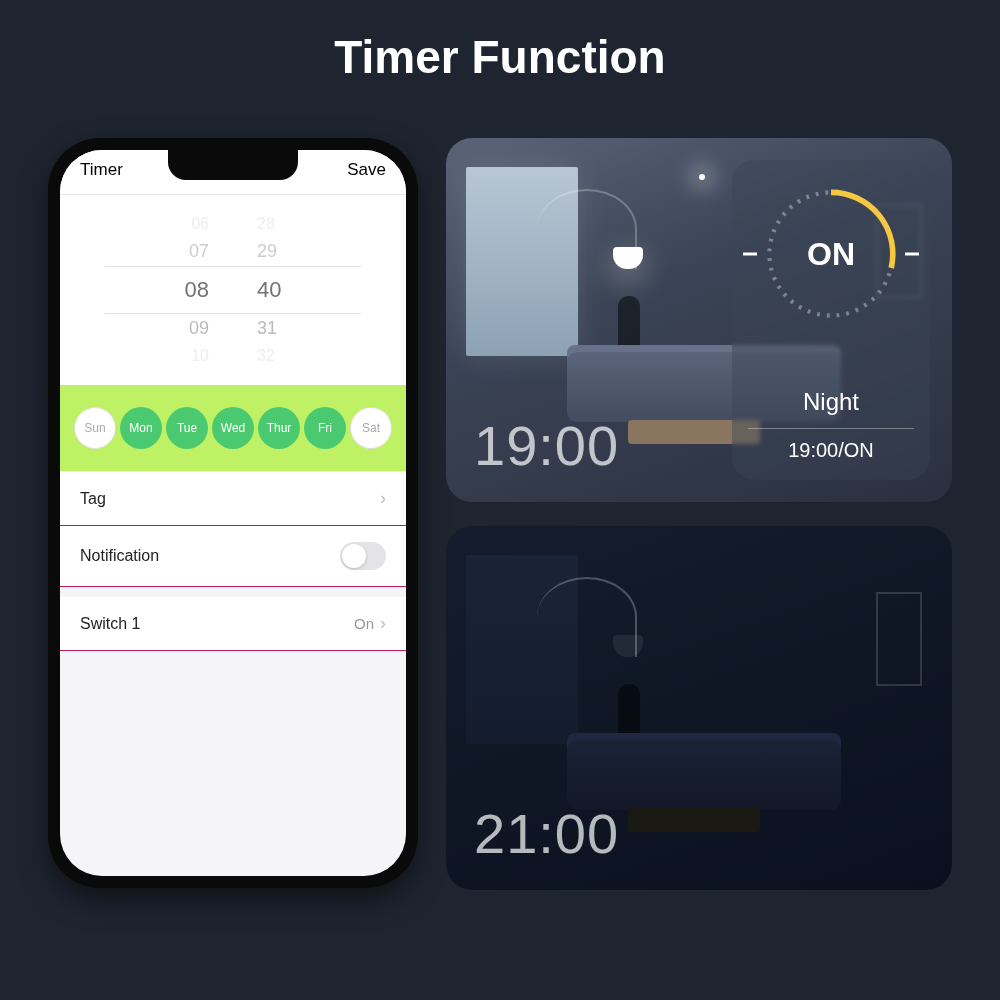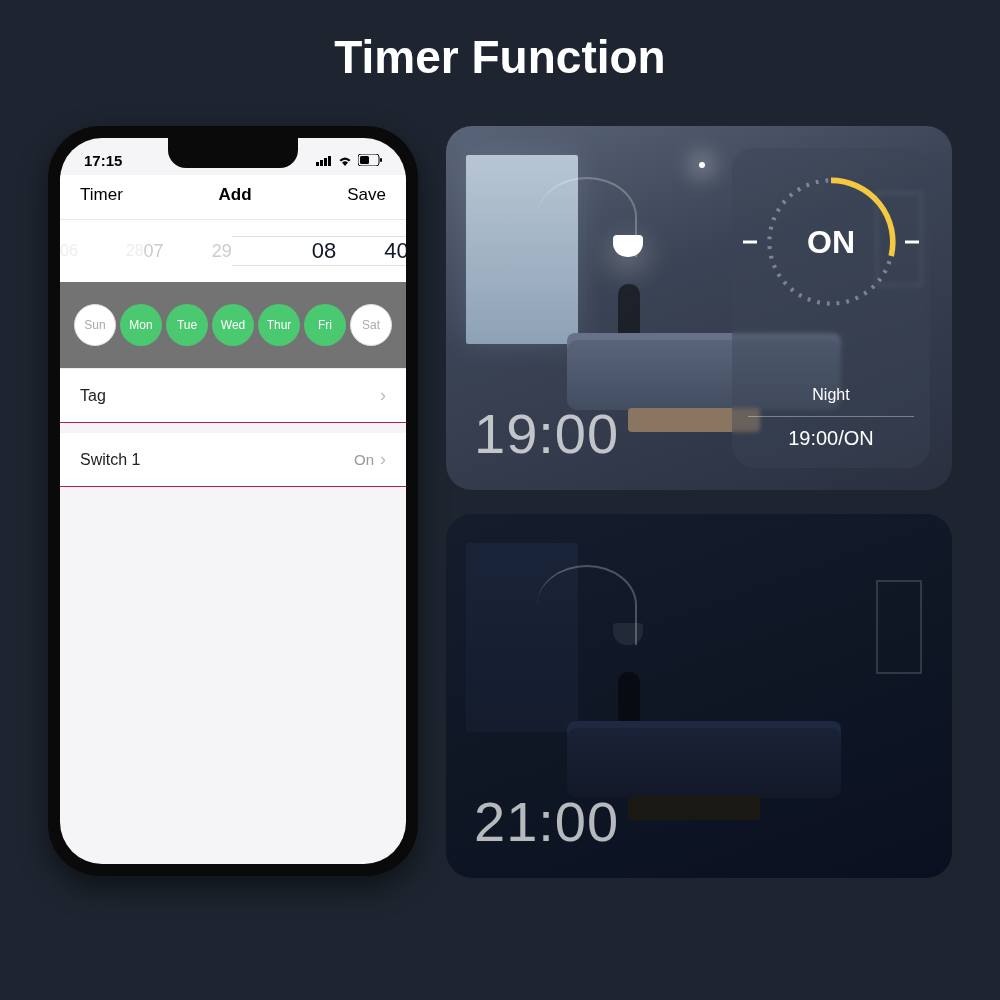--- a/index.html
+++ b/index.html
@@ -5,21 +5,21 @@
 * { box-sizing: border-box; margin: 0; padding: 0; }
 body {
   width: 1000px;
   height: 1000px;
   background: #1e2530;
   font-family: -apple-system, BlinkMacSystemFont, "Segoe UI", Arial, sans-serif;
   color: #fff;
   overflow: hidden;
 }
 .header { text-align: center; padding: 30px 60px 20px; }
-.title { font-size: 46px; font-weight: 700; margin-bottom: 12px; }
+.title { font-size: 46px; font-weight: 700; margin-bottom: 24px; }
 .subtitle { font-size: 24px; font-weight: 400; color: #d8dde3; line-height: 1.45; }
 .content { display: flex; gap: 28px; padding: 10px 48px 0; }
 
 
 .phone {
   width: 370px; height: 750px; background: #0a0a0a; border-radius: 52px;
   padding: 12px; position: relative; box-shadow: 0 12px 28px rgba(0,0,0,0.5);
 }
 .phone-screen {
   width: 100%; height: 100%; background: #f5f5f7; border-radius: 42px;
@@ -36,29 +36,29 @@
 .status-icons { display: flex; gap: 5px; align-items: center; }
 .nav-bar {
   display: flex; justify-content: space-between; align-items: center;
   padding: 10px 20px 14px; font-size: 17px; color: #000; background: #fff;
   border-bottom: 1px solid #e8e8e8;
 }
 .nav-center { font-weight: 600; }
 .nav-side { font-weight: 400; }
 
 .time-picker { background: #fff; padding: 16px 0; position: relative; }
-.time-rows { display: flex; align-items: center; }
+.time-rows { display: flex; flex-direction: column; align-items: center; }
 .time-row { display: flex; gap: 48px; font-size: 20px; padding: 4px 0; }
 .time-row.faded0 { color: #eee; font-size: 16px; }
 .time-row.faded1 { color: #ccc; font-size: 18px; }
-.time-row.selected { color: #0f172a; font-size: 22px; font-weight: 500; border-top: 1px solid #e0e0e0; border-bottom: 1px solid #e0e0e0; padding: 1px 80px; }
+.time-row.selected { color: #737373; font-size: 22px; font-weight: 500; border-top: 1px solid #e0e0e0; border-bottom: 1px solid #e0e0e0; padding: 10px 80px; }
 .time-row.faded2 { color: #bbb; font-size: 18px; }
 .time-row.faded3 { color: #eee; font-size: 16px; }
 
-.day-picker { display: flex; justify-content: center; gap: 4px; padding: 22px 10px; background: #737373; border-bottom: 1px solid #eee; }
+.day-picker { display: flex; justify-content: center; gap: 4px; padding: 22px 10px; background: #bef264; border-bottom: 1px solid #eee; }
 .day-pill {
   width: 42px; height: 42px; border-radius: 50%; display: flex;
   align-items: center; justify-content: center; font-size: 12px; font-weight: 500;
 }
 .day-pill.on { background: #4bc970; color: #fff; }
 .day-pill.off { background: #fff; color: #aaa; border: 1px solid #ddd; }
 
 .list-row {
   display: flex; justify-content: space-between; align-items: center;
   padding: 16px 20px; background: #fff; border-bottom: 1px solid #be185d;
@@ -130,62 +130,37 @@
 
 .dial { position: relative; width: 140px; height: 140px; margin-bottom: 18px; }
 .dial svg { width: 100%; height: 100%; }
 .dial-label {
   position: absolute; inset: 0; display: flex; align-items: center; justify-content: center;
   font-size: 32px; font-weight: 700; color: #fff;
 }
 .dial-tick-l { position: absolute; left: -18px; top: 50%; width: 14px; height: 3px; background: #fff; transform: translateY(-50%); }
 .dial-tick-r { position: absolute; right: -18px; top: 50%; width: 14px; height: 3px; background: #fff; transform: translateY(-50%); }
 
-.ov-sub { font-size: 16px; color: #fff; margin-top: auto; margin-bottom: 4px; }
+.ov-sub { font-size: 24px; color: #fff; margin-top: auto; margin-bottom: 4px; }
 .ov-line { width: 100%; height: 1px; background: rgba(255,255,255,0.35); margin: 8px 0 10px; }
 .ov-detail { font-size: 20px; color: #fff; }
 </style>
 </head>
 <body>
 
 <div class="header">
   <h1 class="title">Timer Function</h1>
 </div>
 
 <div class="content">
 
   <div class="phone">
     <div class="phone-screen">
       <div class="notch"></div>
 
-      <div class="status-bar">
-        <span>17:15</span>
-        <div class="status-icons">
-          <span>
-            <svg width="16" height="11" viewBox="0 0 16 11">
-                <rect x="0" y="7" width="3" height="4" fill="#000"></rect>
-                <rect x="4" y="5" width="3" height="6" fill="#000"></rect>
-                <rect x="8" y="3" width="3" height="8" fill="#000"></rect>
-                <rect x="12" y="1" width="3" height="10" fill="#000"></rect>
-              </svg>
-          </span>
-          <span>
-            <svg width="16" height="12" viewBox="0 0 16 12">
-                <path d="M8 12 L5 8.5 Q8 6 11 8.5 Z M2.5 6 Q8 1 13.5 6 L12 7.5 Q8 4 4 7.5 Z" fill="#000"></path>
-              </svg>
-          </span>
-          <span>
-            <svg width="24" height="12" viewBox="0 0 24 12">
-                <rect x="0" y="0" width="21" height="12" rx="3" fill="none" stroke="#000" stroke-width="1"></rect>
-                <rect x="2" y="2" width="9" height="8" rx="1.5" fill="#000"></rect>
-                <rect x="22" y="4" width="2" height="4" rx="1" fill="#000"></rect>
-              </svg>
-          </span>
-        </div>
-      </div>
 
       <div class="nav-bar">
         <span class="nav-side">Timer</span>
         <span class="nav-center">Add</span>
         <span class="nav-side">Save</span>
       </div>
 
       <div class="time-picker">
         <div class="time-rows">
           <div class="time-row faded0">
@@ -219,20 +194,24 @@
           <div class="day-pill on">Thur</div>
           <div class="day-pill on">Fri</div>
           <div class="day-pill off">Sat</div>
         </div>
 
       <div class="list-row">
         <span>Tag</span>
         <span class="right">
             <span class="chevron">›</span>
           </span>
+      </div>
+      <div class="list-row">
+        <span>Notification</span>
+        <span class="toggle"></span>
       </div>
       <div class="spacer"></div>
       <div class="list-row">
         <span>Switch 1</span>
         <span class="right">
             <span>On</span>
             <span class="chevron">›</span>
           </span>
       </div>
     </div>

